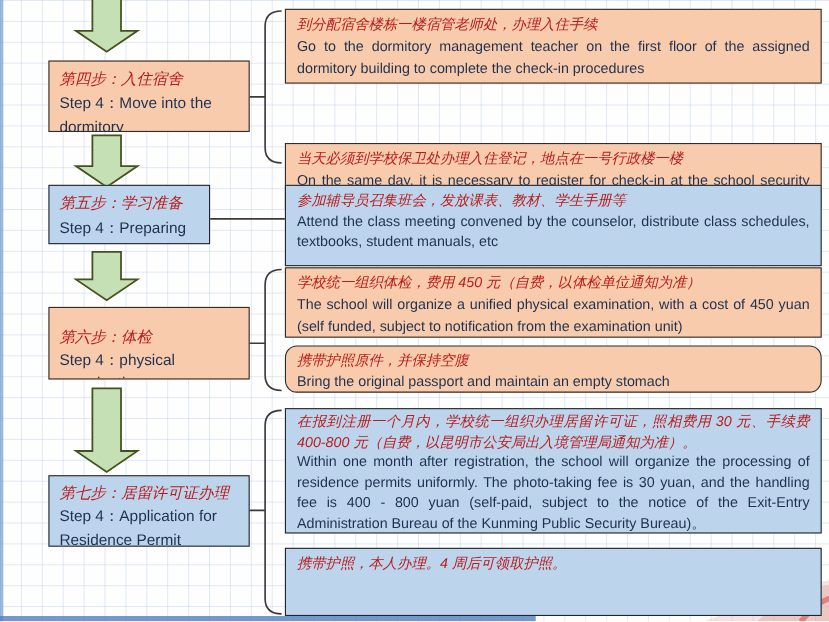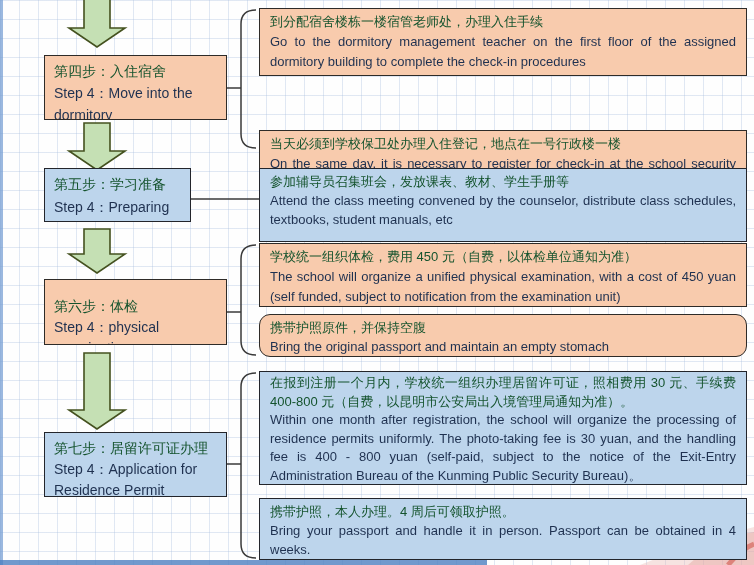--- a/index.html
+++ b/index.html
@@ -10,21 +10,21 @@
       linear-gradient(to right, rgba(176,196,226,.38) 1px, transparent 1px),
       linear-gradient(to bottom, rgba(176,196,226,.38) 1px, transparent 1px);
     background-size:19px 19px;
   }
   svg.overlay{position:absolute;left:0;top:0;z-index:0;}
   .box{position:absolute;box-sizing:border-box;z-index:1;overflow:hidden;}
   .orange{background:#f8cbad;border:1.6px solid #2e2b28;}
   .blue{background:#bdd5ec;border:1.8px solid #23252b;}
   .step{font-size:14px;line-height:22px;padding:4px 9px;margin-left:32px;}
   .detail{font-size:13px;padding:3px 10px 0 10px;text-align:justify;}
-  .cn{display:block;color:#14532d;text-align:justify;}
+  .cn{display:block;color:#b91c1c;text-align:justify;font-style:italic;}
   .en{display:block;color:#1f3150;text-align:justify;}
   .step .cn,.step .en{text-align:left;}
 </style>
 </head>
 <body>
 
 <div class="canvas">
 
   <svg class="overlay" width="754" height="565" viewBox="0 0 754 565">
 
@@ -100,16 +100,15 @@
     <span class="en">Bring the original passport and maintain an empty stomach</span>
   </div>
 
   <div class="box detail blue" style="left:259px;top:371px;width:488px;height:114px;line-height:18.5px;padding-top:2px;">
     <span class="cn">在报到注册一个月内，学校统一组织办理居留许可证，照相费用 30 元、手续费 400-800 元（自费，以昆明市公安局出入境管理局通知为准）。</span>
     <span class="en">Within one month after registration, the school will organize the processing of residence permits uniformly. The photo-taking fee is 30 yuan, and the handling fee is 400 - 800 yuan (self-paid, subject to the notice of the Exit-Entry Administration Bureau of the Kunming Public Security Bureau)。</span>
   </div>
 
   <div class="box detail blue" style="left:259px;top:498px;width:488px;height:62px;line-height:19px;">
     <span class="cn">携带护照，本人办理。4 周后可领取护照。</span>
-    <span class="en">Bring your passport and handle it in person. Passport can be obtained in 4 weeks.</span>
   </div>
 
 </div>
 
 </body></html>

